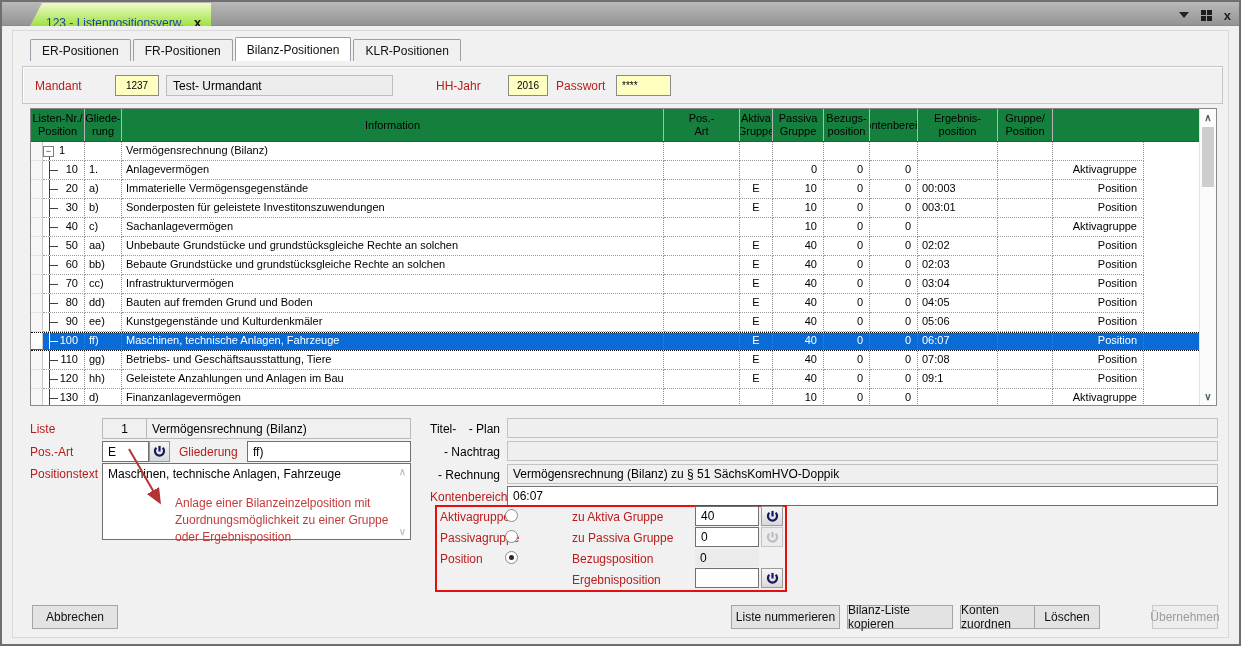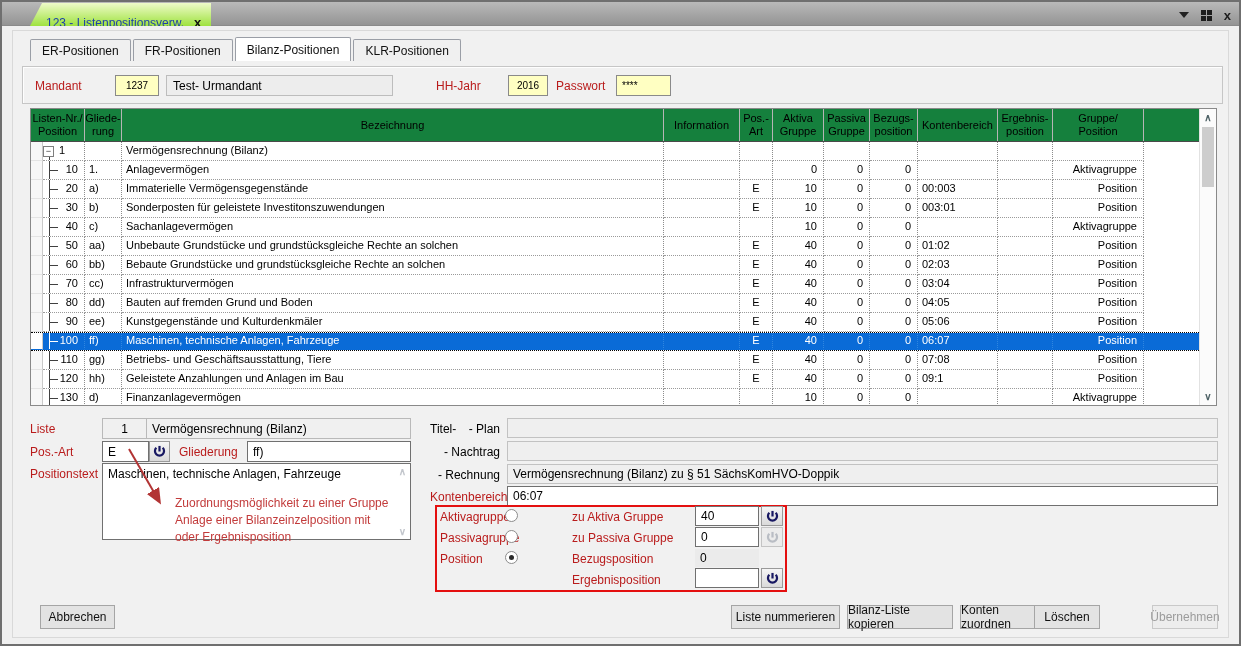--- a/index.html
+++ b/index.html
@@ -156,21 +156,20 @@
     <div class="ybox" style="left:593px;top:8px;width:55px;justify-content:flex-start;padding-left:5px;">****</div>
   </div>
 
   <div class="table-panel">
     <div class="grid-area">
       <div class="thead">
         <div class="th">Listen-Nr./
 Position</div>
         <div class="th">Gliede-
 rung</div>
-        <div class="th">Bezeichnung</div>
         <div class="th">Information</div>
         <div class="th">Pos.-
 Art</div>
         <div class="th">Aktiva
 Gruppe</div>
         <div class="th">Passiva
 Gruppe</div>
         <div class="th">Bezugs-
 position</div>
         <div class="th">Kontenbereich</div>
@@ -259,21 +258,21 @@
           <div class="trow">
             <div class="c gutter"></div>
             <div class="c nr"><span>50</span></div>
             <div class="c">aa)</div>
             <div class="c">Unbebaute Grundstücke und grundstücksgleiche Rechte an solchen</div>
             <div class="c"></div>
             <div class="c ctr">E</div>
             <div class="c r">40</div>
             <div class="c r">0</div>
             <div class="c r">0</div>
-            <div class="c">01:02</div>
+            <div class="c">02:02</div>
             <div class="c"></div>
             <div class="c r">Position</div>
             <div class="c filler"></div>
           </div>
           <div class="trow">
             <div class="c gutter"></div>
             <div class="c nr"><span>60</span></div>
             <div class="c">bb)</div>
             <div class="c">Bebaute Grundstücke und grundstücksgleiche Rechte an solchen</div>
             <div class="c"></div>
@@ -412,22 +411,22 @@
       <path d="M3.6 3 A4.9 4.9 0 1 0 10.4 3" stroke="#181862" stroke-width="2.4" fill="none"></path>
     </svg>
   </div>
   <span class="lbl" style="left:177px;top:443px;">Gliederung</span>
   <div class="inp" style="left:245px;top:439px;width:164px;height:21px;">ff)</div>
 
   <span class="lbl" style="left:28px;top:465px;">Positionstext</span>
   <div class="txtarea">
     <div class="content">Maschinen, technische Anlagen, Fahrzeuge</div>
     <div class="red-note" style="color:#c23b3b;">
+      <div>Anlage einer Bilanzeinzelposition mit</div>
       <div>Zuordnungsmöglichkeit zu einer Gruppe</div>
-      <div>Anlage einer Bilanzeinzelposition mit</div>
       <div>oder Ergebnisposition</div>
     </div>
     <div class="tascroll">
       <span style="top:2px;">∧</span>
       <span style="bottom:2px;">∨</span>
     </div>
   </div>
 
   <div class="fbox" style="left:428px;top:420px;width:70px;display:flex;justify-content:space-between;">
     <span>Titel-</span>
@@ -484,20 +483,20 @@
 
   <svg class="arrow-layer">
     <defs>
       <marker id="ah" orient="auto" markerWidth="9" markerHeight="8" refX="6" refY="3.5">
         <path d="M0,0 L8,3.5 L0,7 z" fill="#b23434"></path>
       </marker>
     </defs>
     <line x1="127" y1="447" x2="157" y2="499" stroke="#b23434" stroke-width="2" marker-end="url(#ah)"></line>
   </svg>
 
-  <div class="btn" style="left:38px;width:75px;">Abbrechen</div>
+  <div class="btn" style="left:30px;width:86px;">Abbrechen</div>
   <div class="btn" style="left:729px;width:109px;">Liste nummerieren</div>
   <div class="btn" style="left:845px;width:106px;">Bilanz-Liste kopieren</div>
   <div class="btn" style="left:958px;width:93px;">Konten zuordnen</div>
   <div class="btn" style="left:1032px;width:66px;">Löschen</div>
   <div class="btn disabled" style="left:1150px;width:66px;">Übernehmen</div>
 
 </div>
 
 </body></html>

